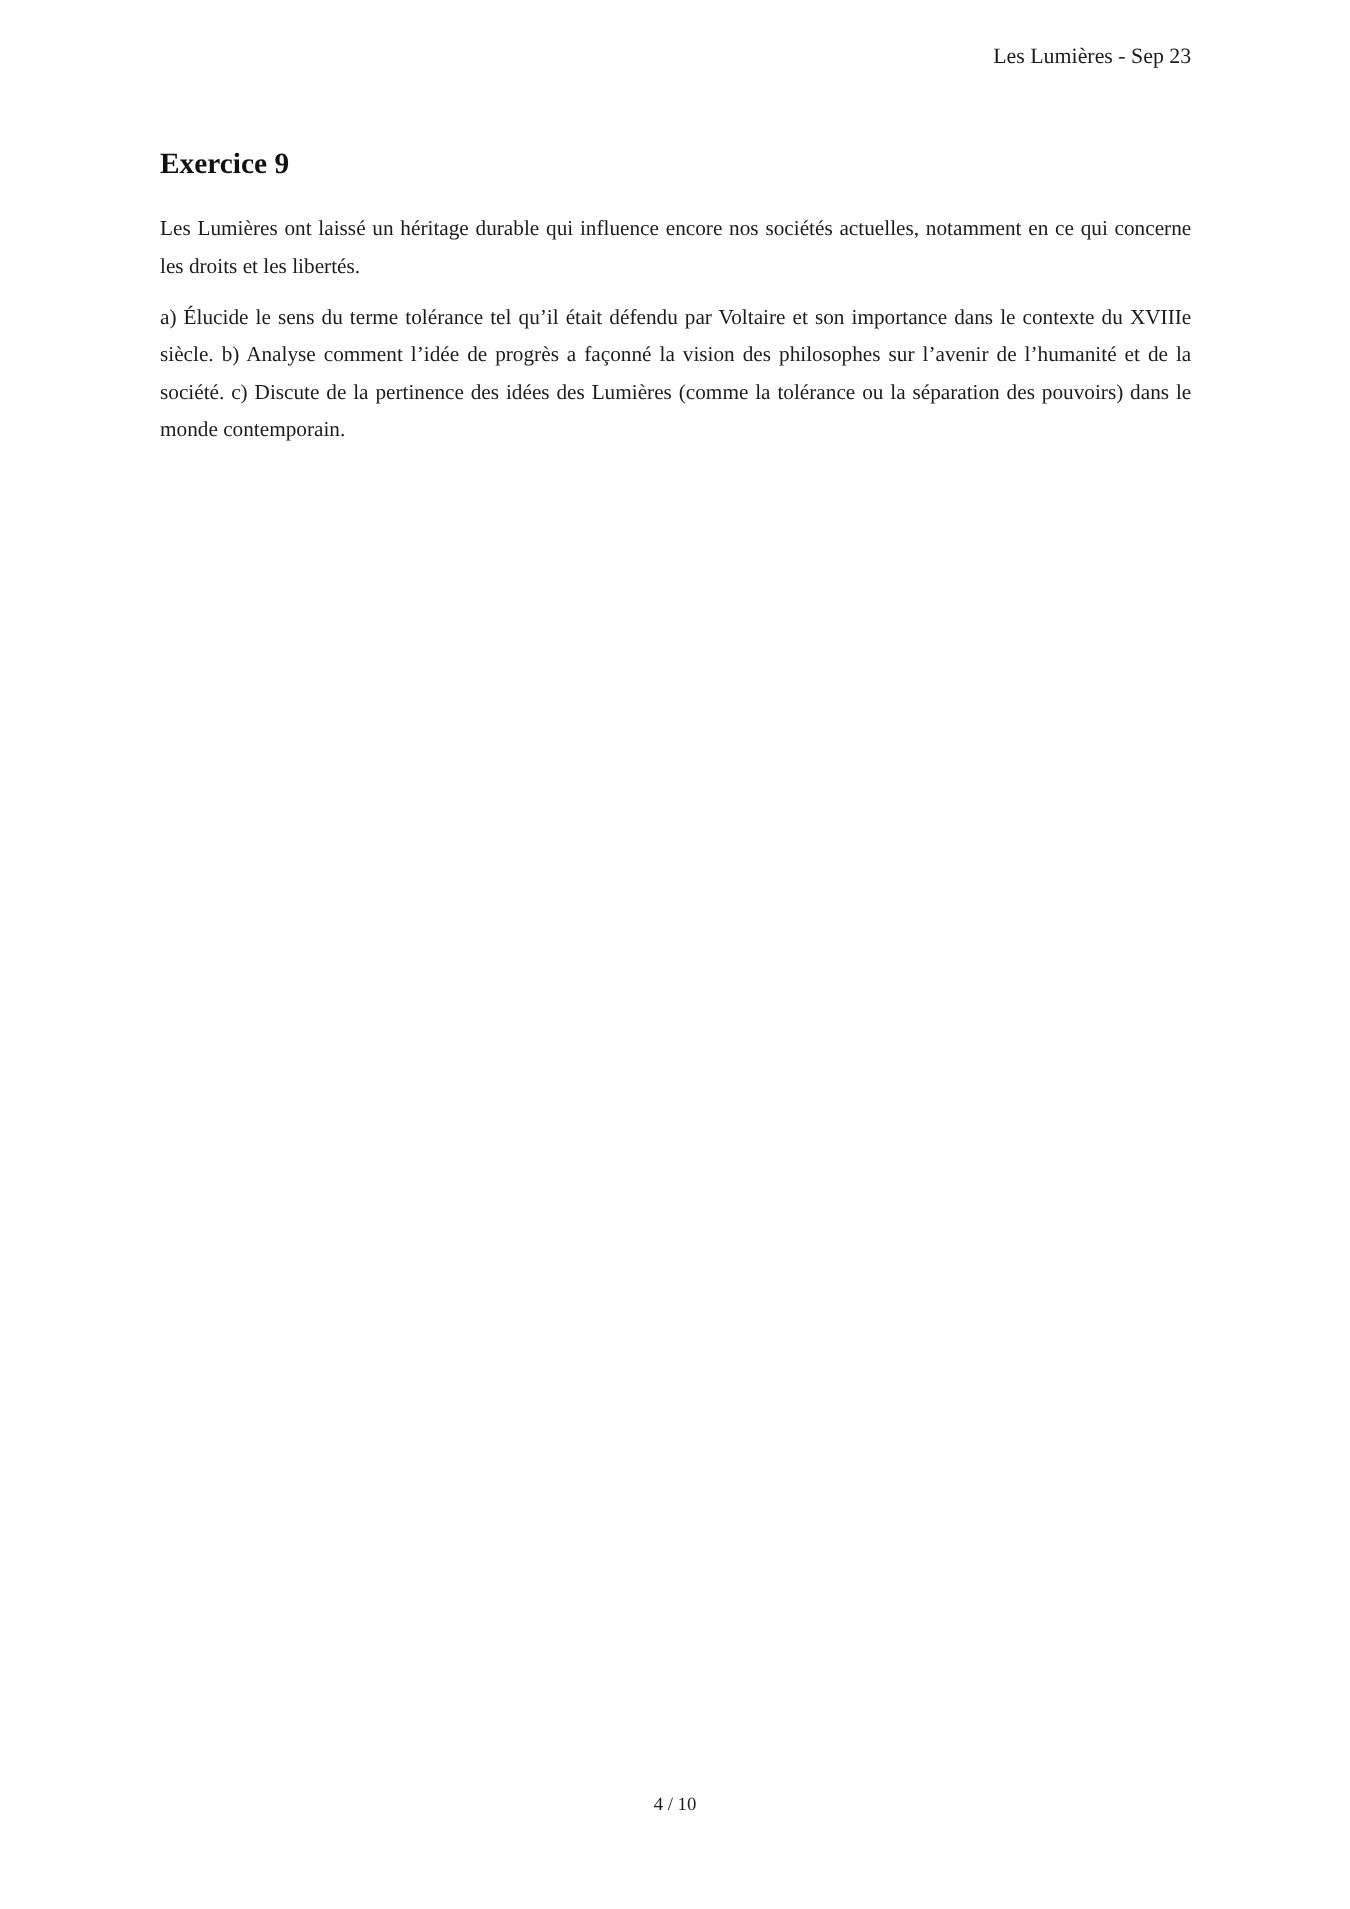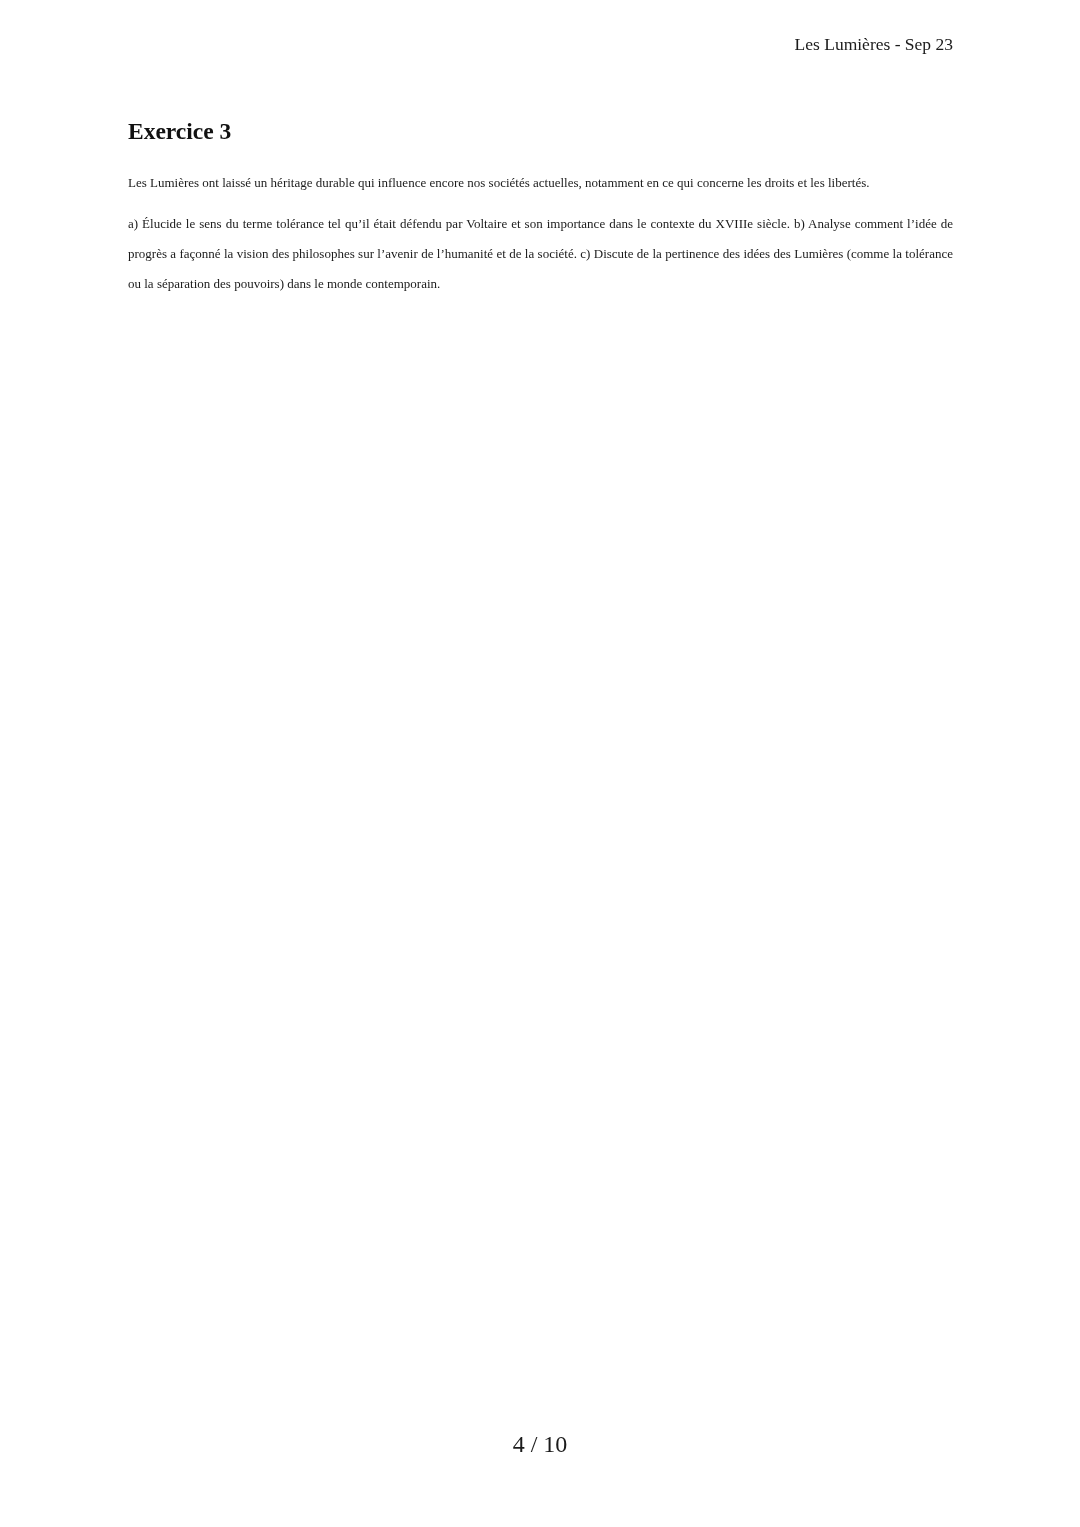--- a/index.html
+++ b/index.html
@@ -31,48 +31,48 @@
     width: 825px;
   }
   h1.exercise-heading {
     font-size: 23.5px;
     line-height: 31px;
     font-weight: bold;
     margin: 0 0 21px 0;
     color: #111111;
   }
   p.body-par {
-    font-size: 13px;
+    font-size: 17px;
     line-height: 30px;
     text-align: justify;
     margin: 0 0 11px 0;
   }
   p.body-par .italic {
   }
   .page-footer {
     position: absolute;
     top: 1431px;
     left: 0;
     width: 100%;
     text-align: center;
-    font-size: 24px;
+    font-size: 15px;
     line-height: 26px;
     color: #1b1b1b;
   }
 </style>
 </head>
 <body>
 
 <div class="page">
 
   <div class="running-header">Les Lumières - Sep 23</div>
 
   <div class="content">
 
-    <h1 class="exercise-heading">Exercice 3</h1>
+    <h1 class="exercise-heading">Exercice 9</h1>
 
     <p class="body-par">Les Lumières ont laissé un héritage durable qui influence encore nos sociétés actuelles, notamment en ce qui concerne les droits et les libertés.</p>
 
     <p class="body-par"><span>a) Élucide le sens du terme tolérance tel qu’il était défendu par Voltaire et son importance dans le contexte du XVIIIe siècle. b) Analyse comment l’idée de progrès a façonné la vision des </span><span class="italic">philosophes</span><span> sur l’avenir de l’humanité et de la société. c) Discute de la pertinence des idées des Lumières (comme la tolérance ou la séparation des pouvoirs) dans le monde contemporain.</span></p>
 
   </div>
 
   <div class="page-footer">4 / 10</div>
 
 </div>

